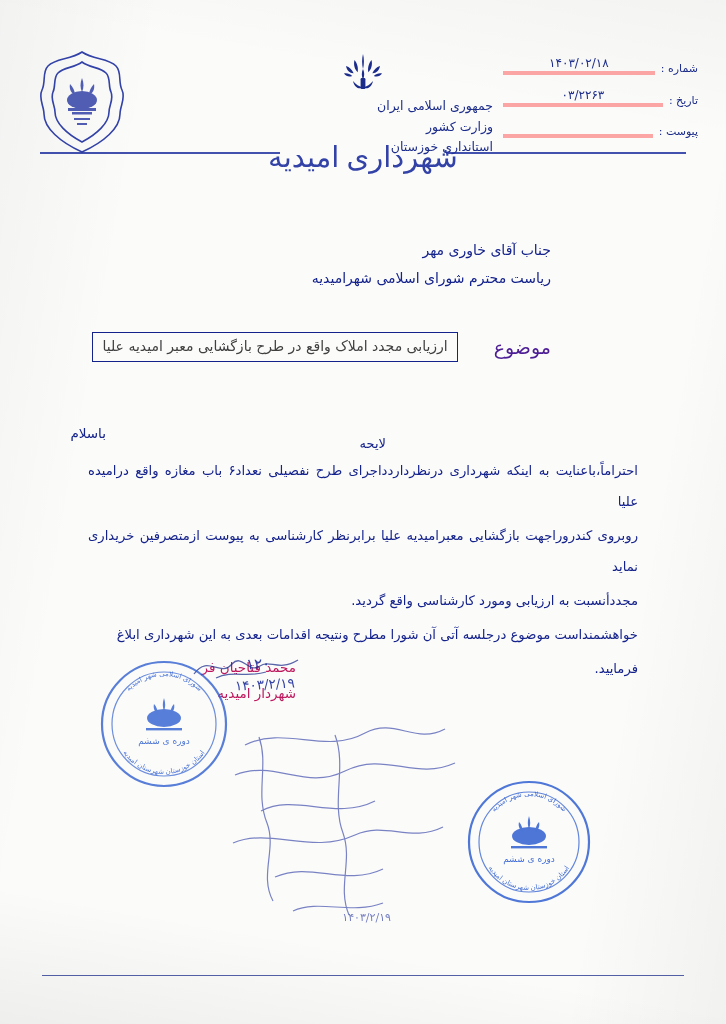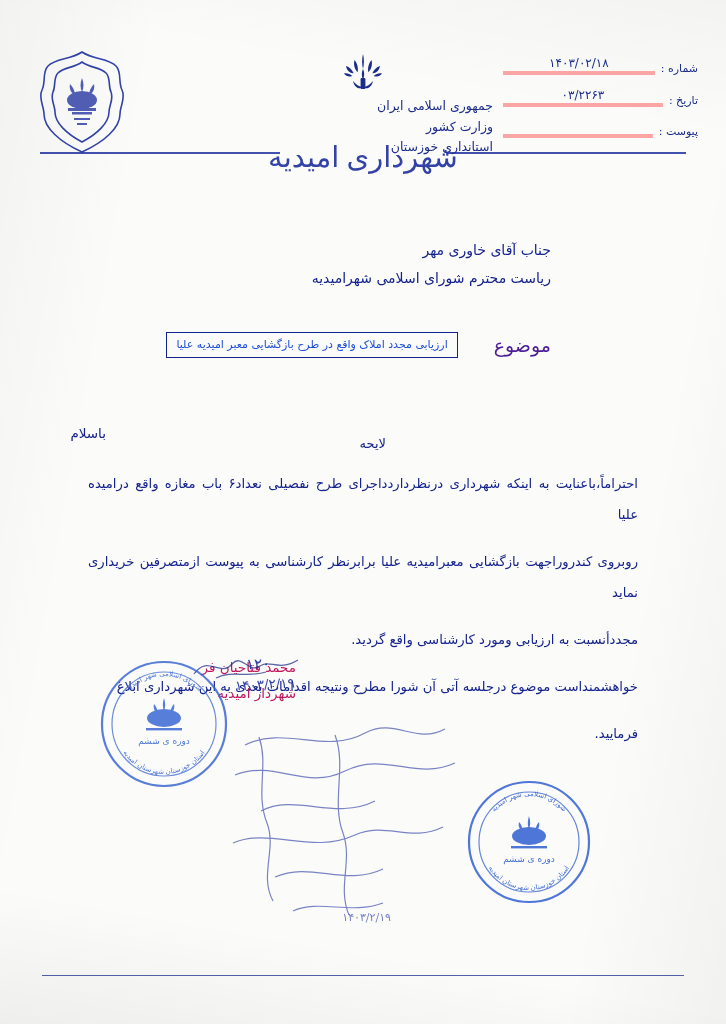--- a/index.html
+++ b/index.html
@@ -147,22 +147,22 @@
   }
   .subject-label {
     font-size: 19px;
     color: #4c1d95;
     white-space: nowrap;
     margin-left: 24px;
   }
   .subject-box {
     border: 1.6px solid #14228c;
     padding: 5px 9px 6px;
-    font-size: 11px;
-    color: #1d4ed8;
+    font-size: 14px;
+    color: #404040;
     white-space: nowrap;
     line-height: 1.2;
   }
   .attachment {
     position: absolute;
     top: 388px;
     right: 340px;
     font-size: 13px;
     color: #14228c;
     margin-top: 48px;
@@ -177,21 +177,21 @@
   .body-text {
     position: absolute;
     top: 452px;
     right: 88px;
     left: 88px;
     font-size: 13.2px;
     line-height: 2.35;
     color: #14228c;
     text-align: justify;
   }
-  .body-text p { margin: 16px 0 1px; }
+  .body-text p { margin: 3px 0 1px; }
   
   .signature {
     position: absolute;
     top: 655px;
     right: 430px;
     text-align: right;
     font-size: 13.5px;
     line-height: 1.9;
     color: #be185d;
   }

